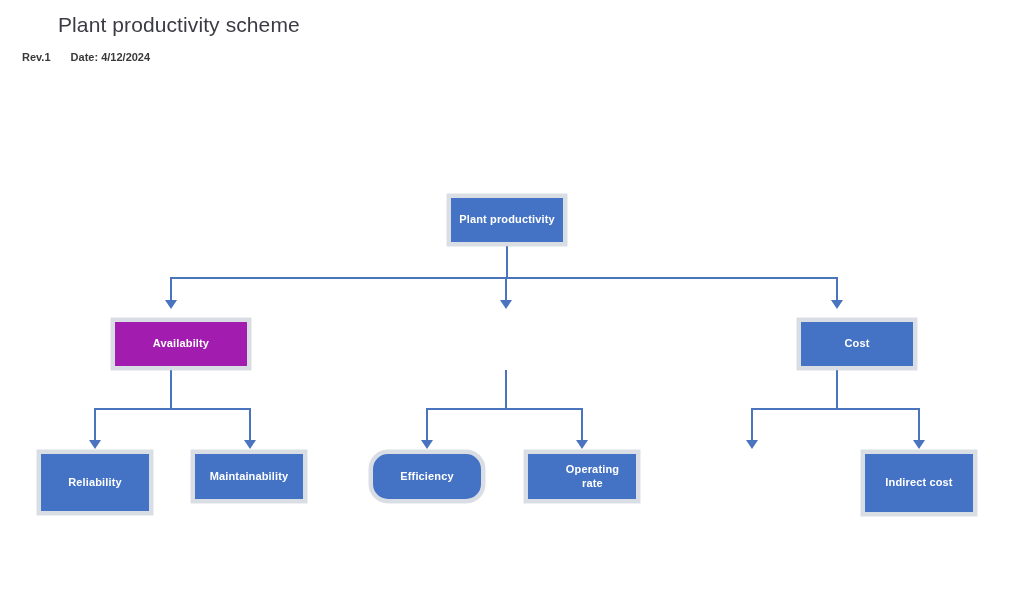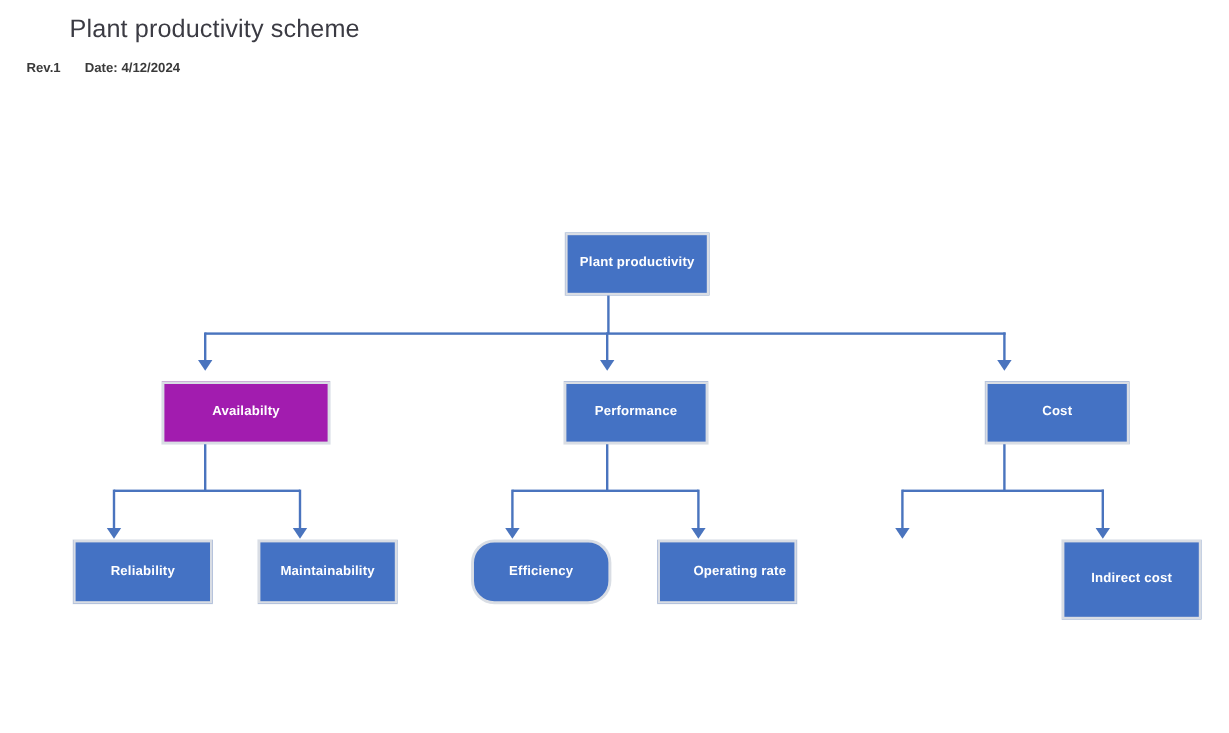--- a/index.html
+++ b/index.html
@@ -52,33 +52,32 @@
   .meta-date {
     display: inline-block;
     margin-left: 17px;
   }
 
   
   .node {
     position: absolute;
     box-sizing: border-box;
     background: #4472C4;
-    border: 2px solid #a3a3a3;
+    border: 4px solid #a3a3a3;
     display: flex;
     align-items: center;
     justify-content: center;
     text-align: center;
     color: #ffffff;
     font-size: 11px;
     font-weight: bold;
     letter-spacing: 0.15px;
     line-height: 1.2;
     z-index: 3;
     box-shadow: 0 0 0 0.5px rgba(190,198,212,0.55);
-    margin-left: 24px;
   }
   .node-label {
     padding: 0 5px;
     display: block;
   }
 
   
   .conn-v {
     position: absolute;
     width: 2px;
@@ -127,23 +126,20 @@
   <div class="conn-v" style="left: 505px; top: 277px; height: 25px; background: rgb(74, 116, 190);"></div>
   <div class="arrow-down" style="left: 500px; top: 300px; border-top-color: rgb(74, 116, 190);"></div>
 
   <div class="conn-v" style="left: 836px; top: 277px; height: 25px; background: rgb(74, 116, 190);"></div>
   <div class="arrow-down" style="left: 831px; top: 300px; border-top-color: rgb(74, 116, 190);"></div>
 
   <div class="node" style="left: 111px; top: 318px; width: 140px; height: 52px; background: #a21caf; border-color: rgb(217, 221, 228); color: rgb(255, 255, 255);">
     <span class="node-label">Availabilty</span>
   </div>
 
-  <div class="node" style="left: 446px; top: 318px; width: 120px; height: 52px; background: rgb(68, 114, 196); border-color: rgb(217, 221, 228); color: rgb(255, 255, 255);">
-    <span class="node-label">Performance</span>
-  </div>
 
   <div class="node" style="left: 797px; top: 318px; width: 120px; height: 52px; background: rgb(68, 114, 196); border-color: rgb(217, 221, 228); color: rgb(255, 255, 255);">
     <span class="node-label">Cost</span>
   </div>
 
   <div class="conn-v" style="left: 170px; top: 370px; height: 39px; background: rgb(74, 116, 190);"></div>
   <div class="conn-h" style="left: 95px; top: 408px; width: 155px; background: rgb(74, 116, 190);"></div>
 
   <div class="conn-v" style="left: 94px; top: 408px; height: 34px; background: rgb(74, 116, 190);"></div>
   <div class="arrow-down" style="left: 89px; top: 440px; border-top-color: rgb(74, 116, 190);"></div>
@@ -162,21 +158,21 @@
 
   <div class="conn-v" style="left: 836px; top: 370px; height: 39px; background: rgb(74, 116, 190);"></div>
   <div class="conn-h" style="left: 752px; top: 408px; width: 168px; background: rgb(74, 116, 190);"></div>
 
   <div class="conn-v" style="left: 751px; top: 408px; height: 34px; background: rgb(74, 116, 190);"></div>
   <div class="arrow-down" style="left: 746px; top: 440px; border-top-color: rgb(74, 116, 190);"></div>
 
   <div class="conn-v" style="left: 918px; top: 408px; height: 34px; background: rgb(74, 116, 190);"></div>
   <div class="arrow-down" style="left: 913px; top: 440px; border-top-color: rgb(74, 116, 190);"></div>
 
-  <div class="node" style="left: 37px; top: 450px; width: 116px; height: 53px; background: rgb(68, 114, 196); border-color: rgb(217, 221, 228); color: rgb(255, 255, 255);">
+  <div class="node" style="left: 37px; top: 450px; width: 116px; height: 65px; background: rgb(68, 114, 196); border-color: rgb(217, 221, 228); color: rgb(255, 255, 255);">
     <span class="node-label">Reliability</span>
   </div>
 
   <div class="node" style="left: 191px; top: 450px; width: 116px; height: 53px; background: rgb(68, 114, 196); border-color: rgb(217, 221, 228); color: rgb(255, 255, 255);">
     <span class="node-label">Maintainability</span>
   </div>
 
   <div class="node" style="left: 369px; top: 450px; width: 116px; height: 53px; background: rgb(68, 114, 196); border-color: rgb(217, 221, 228); color: rgb(255, 255, 255); border-radius: 19px;">
     <span class="node-label">Efficiency</span>
   </div>

